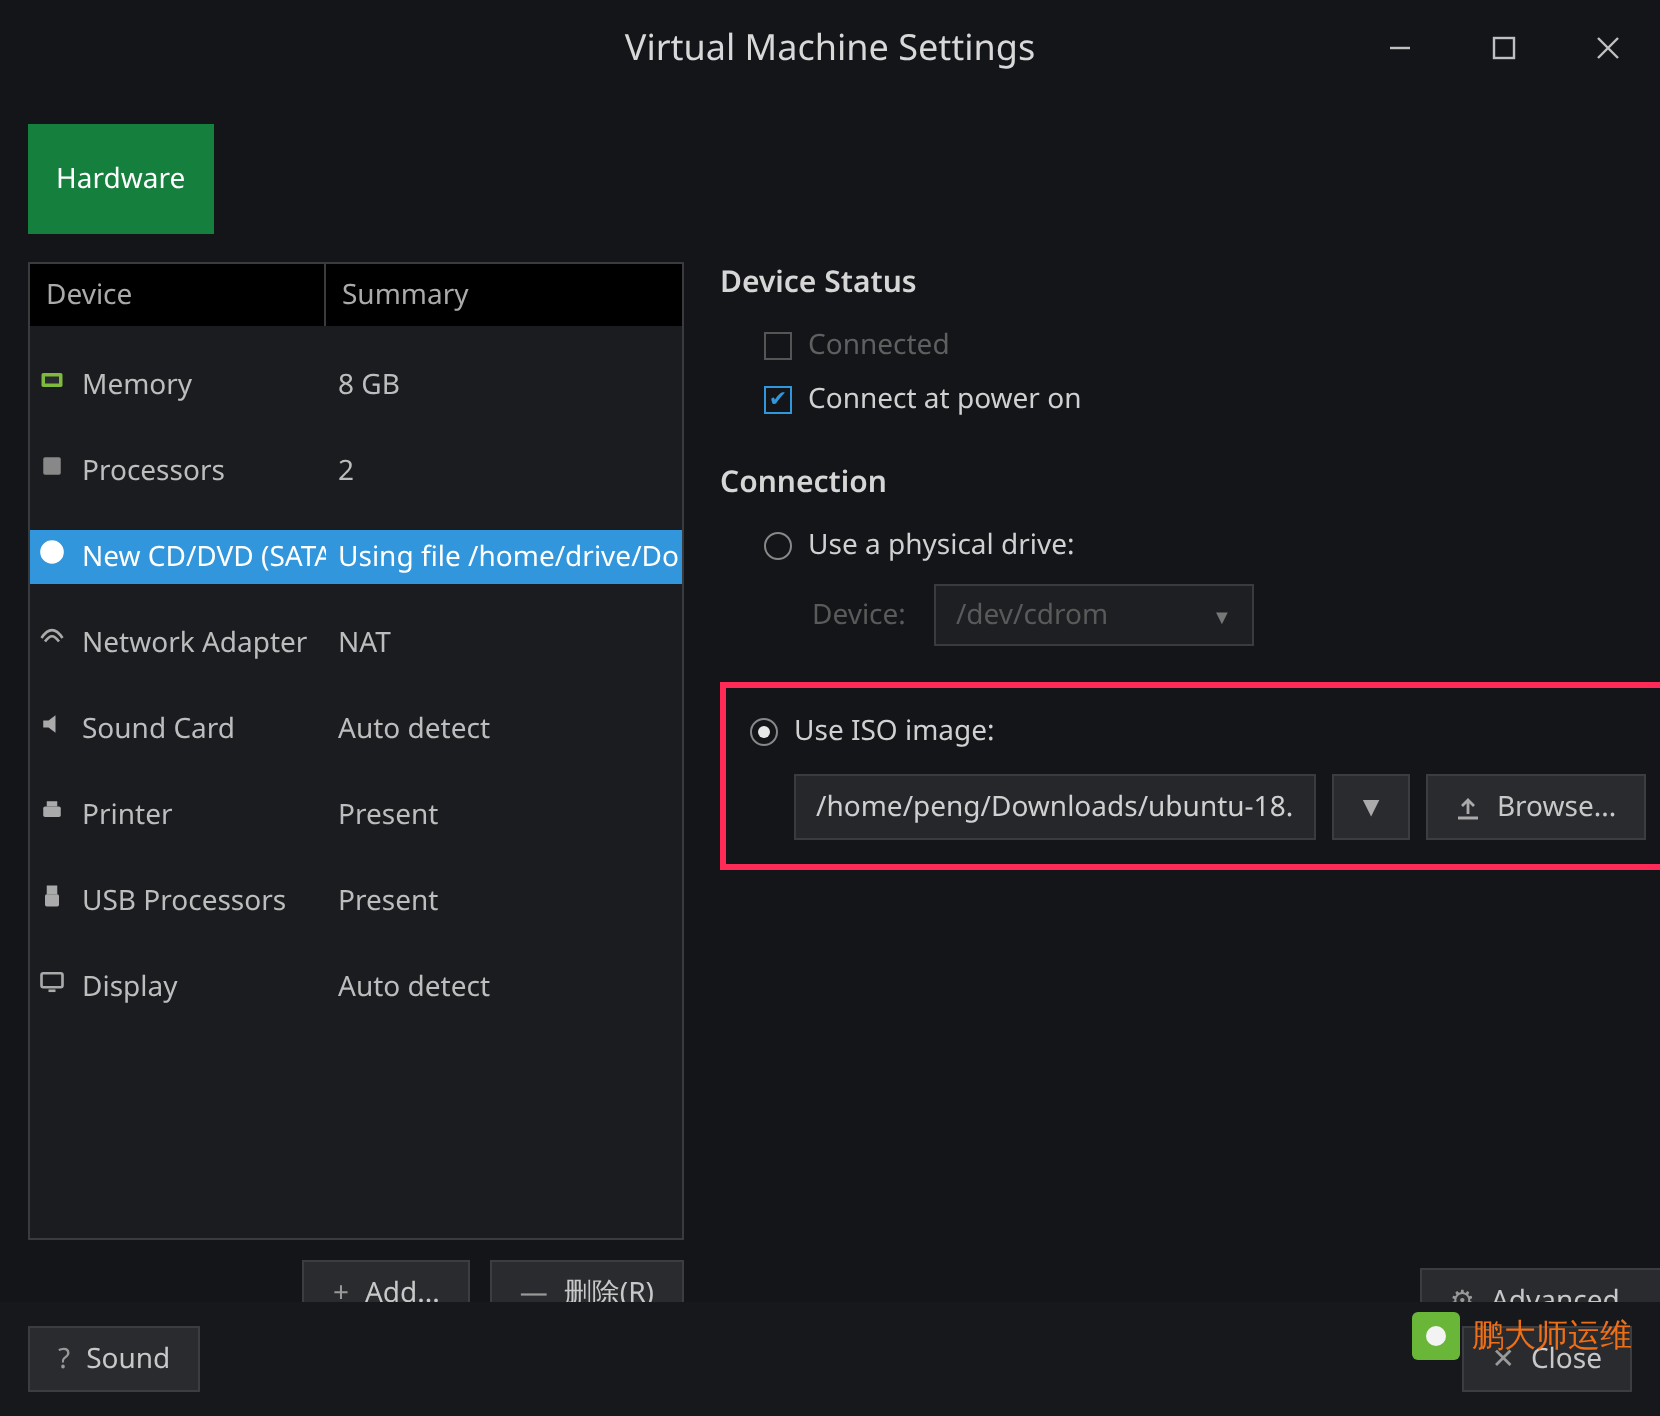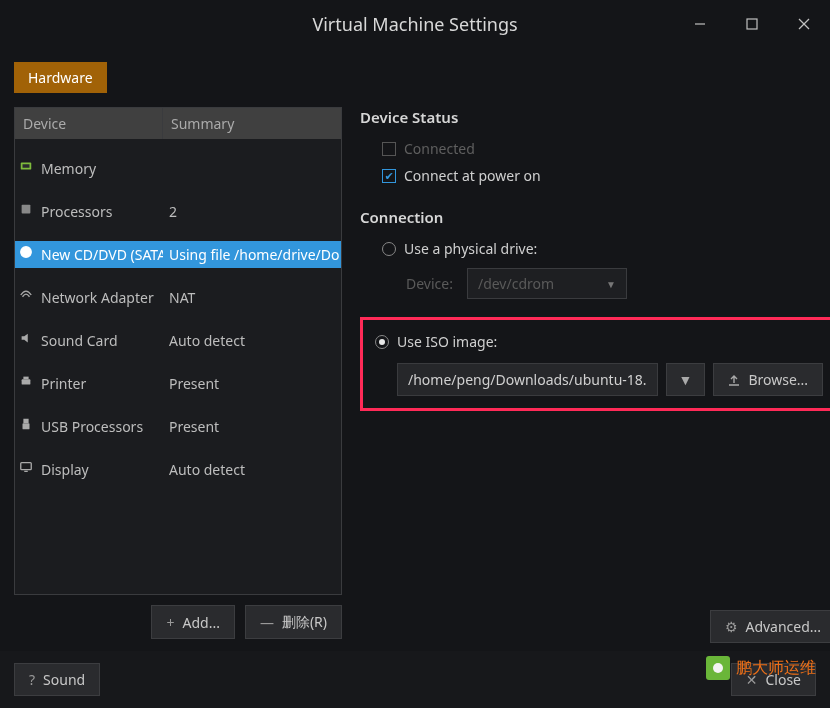--- a/index.html
+++ b/index.html
@@ -40,23 +40,23 @@
   justify-content: center;
   color: #c0c0c0;
 }
 .win-btn svg { width: 12px; height: 12px; stroke: #c0c0c0; stroke-width: 1.2; fill: none; }
 
 .tab-row {
   padding: 14px 14px 0 14px;
 }
 .tab {
   display: inline-block;
-  background: #a16207;
+  background: #15803d;
   color: #ffffff;
-  padding: 6px 14px;
+  padding: 18px 14px;
   font-size: 14px;
 }
 .content {
   display: flex;
   padding: 14px;
   gap: 14px;
   height: 560px;
 }
 .left-panel {
   width: 328px;
@@ -64,21 +64,21 @@
   flex-direction: column;
 }
 .table {
   flex: 1;
   border: 1px solid #3a3b3e;
   background: #1b1c1f;
   overflow: hidden;
 }
 .table-header {
   display: flex;
-  background: #404040;
+  background: #000000;
 }
 .th {
   padding: 6px 8px;
   font-size: 14px;
   color: #aaa;
   border-right: 1px solid #3a3b3e;
 }
 .th:first-child { width: 148px; }
 .th:last-child { flex: 1; border-right: none; }
 .table-body { }
@@ -330,20 +330,21 @@
       </div>
       <div class="table-body" id="tbody">
           <div class="tr">
             <div class="td-icon">
               <svg viewBox="0 0 16 16" fill="#7eba3c">
                 <rect x="2" y="4" width="12" height="8" rx="1"></rect>
                 <rect x="4" y="6" width="8" height="4" fill="#2a2b2e"></rect>
               </svg>
             </div>
             <div class="td-device">Memory</div>
+            <div class="td-summary">8 GB</div>
           </div>
           <div class="tr">
             <div class="td-icon">
               <svg viewBox="0 0 16 16" fill="#888">
                 <rect x="3" y="3" width="10" height="10" rx="1"></rect>
               </svg>
             </div>
             <div class="td-device">Processors</div>
             <div class="td-summary">2</div>
           </div>

